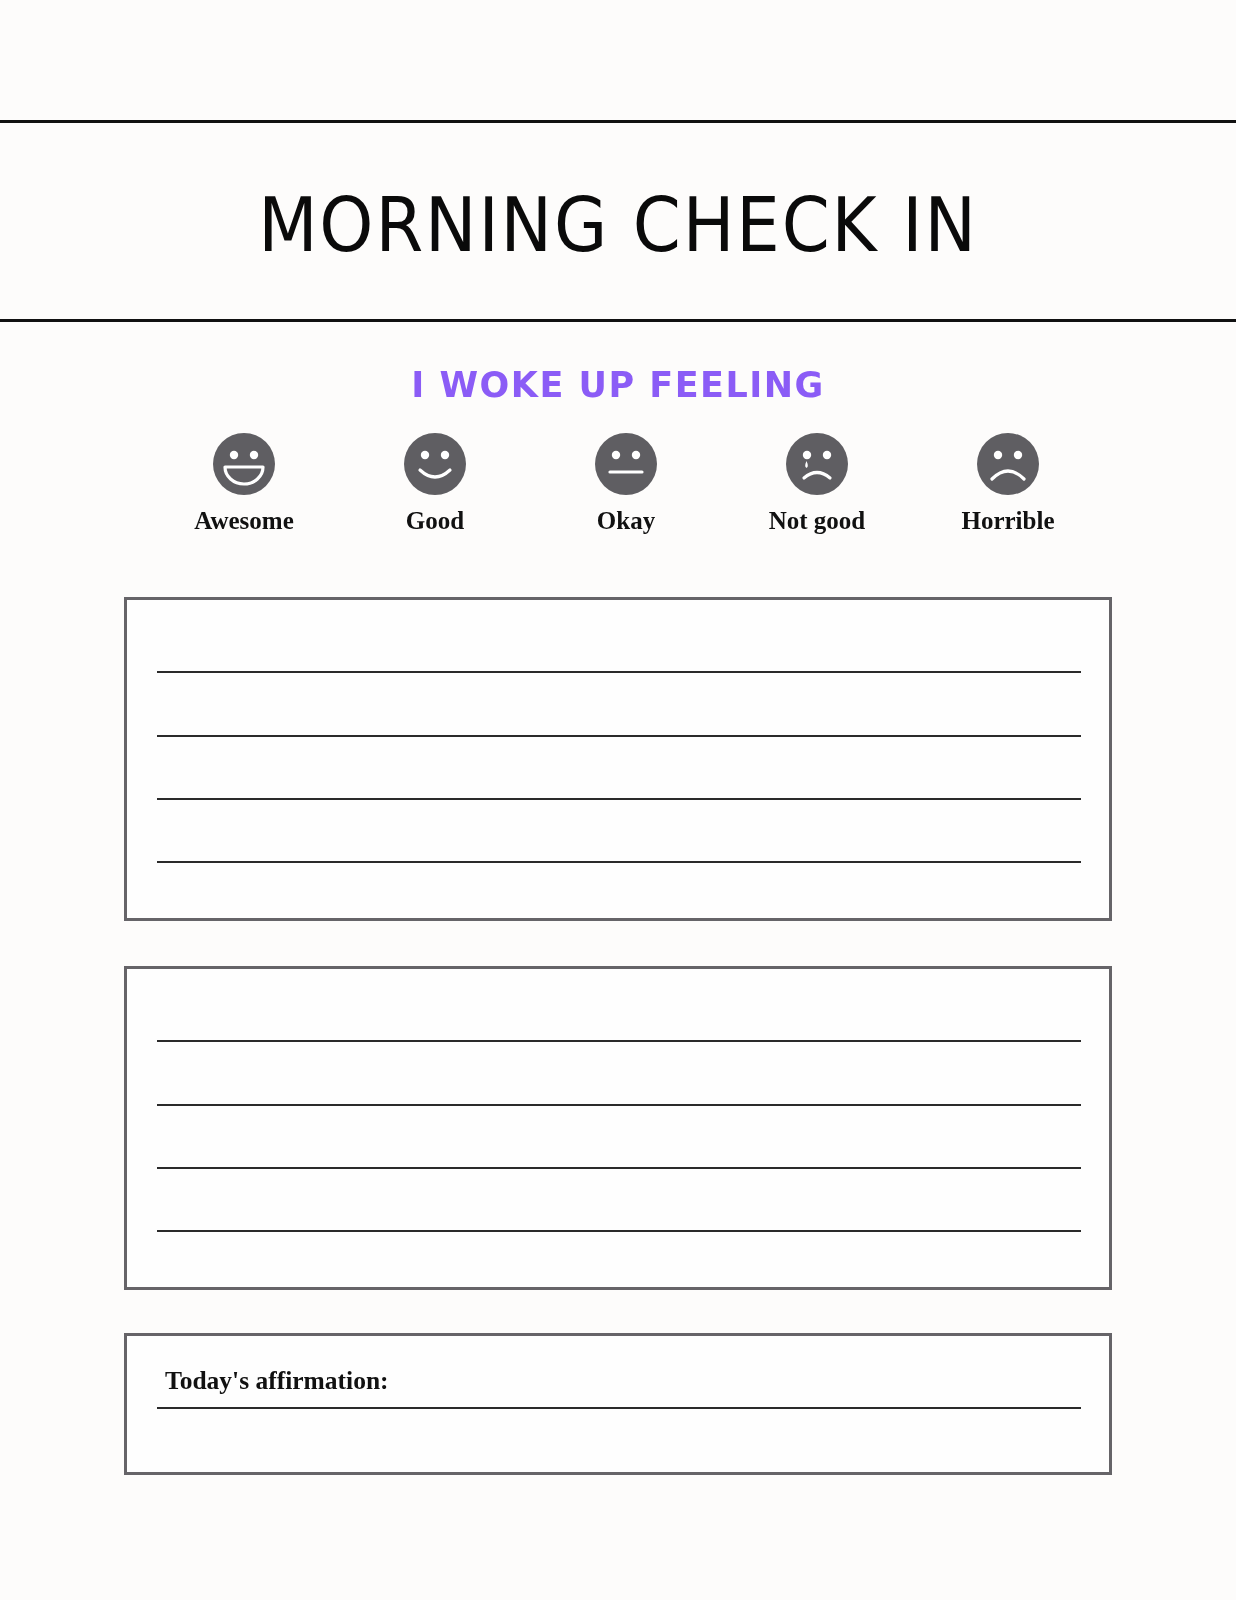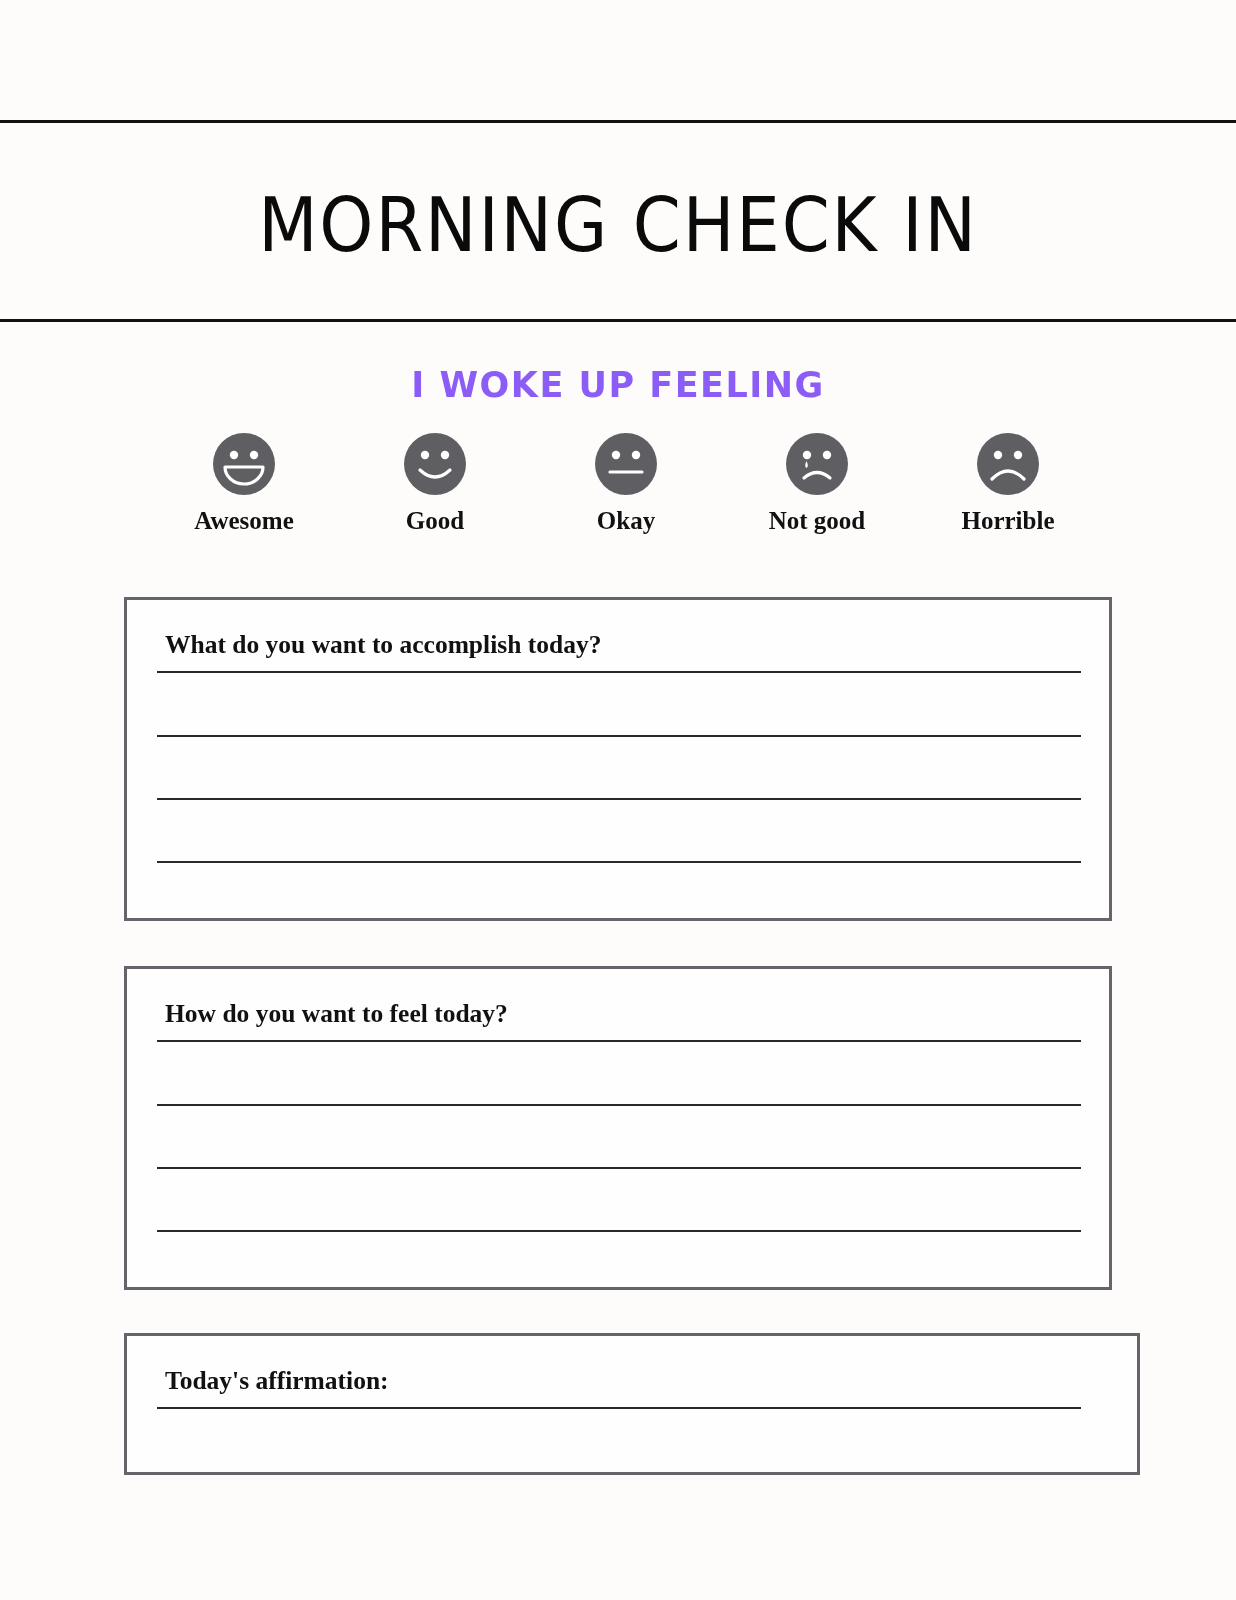--- a/index.html
+++ b/index.html
@@ -129,31 +129,29 @@
       <circle cx="22" cy="23" r="4.2" fill="#fff"></circle>
       <circle cx="42" cy="23" r="4.2" fill="#fff"></circle>
       <path d="M21.5 29 Q19 34.5 21.5 36 Q24 34.5 21.5 29 Z" fill="#fff"></path>
       <path d="M19 46 Q32 35 45 46" fill="none" stroke="#fff" stroke-width="3.2" stroke-linecap="round"></path>
     </svg>
     <span class="mood-label">Not good</span>
   </div>
 </div>
 
 <div class="box" style="top:597px; height:318px;">
-  <div class="box-label" style="top:30px;">What do you want to accomplish today?</div>
   <div class="write-line" style="top:71px;"></div>
   <div class="write-line" style="top:135px;"></div>
   <div class="write-line" style="top:198px;"></div>
   <div class="write-line" style="top:261px;"></div>
 </div>
 
 <div class="box" style="top:966px; height:318px;">
-  <div class="box-label" style="top:30px;">How do you want to feel today?</div>
   <div class="write-line" style="top:71px;"></div>
   <div class="write-line" style="top:135px;"></div>
   <div class="write-line" style="top:198px;"></div>
   <div class="write-line" style="top:261px;"></div>
 </div>
 
-<div class="box" style="top:1333px; height:136px;padding-left:28px;">
+<div class="box" style="top:1333px; height:136px;">
   <div class="box-label" style="top:30px;">Today's affirmation:</div>
   <div class="write-line" style="top:71px;"></div>
 </div>
 
 </body></html>

